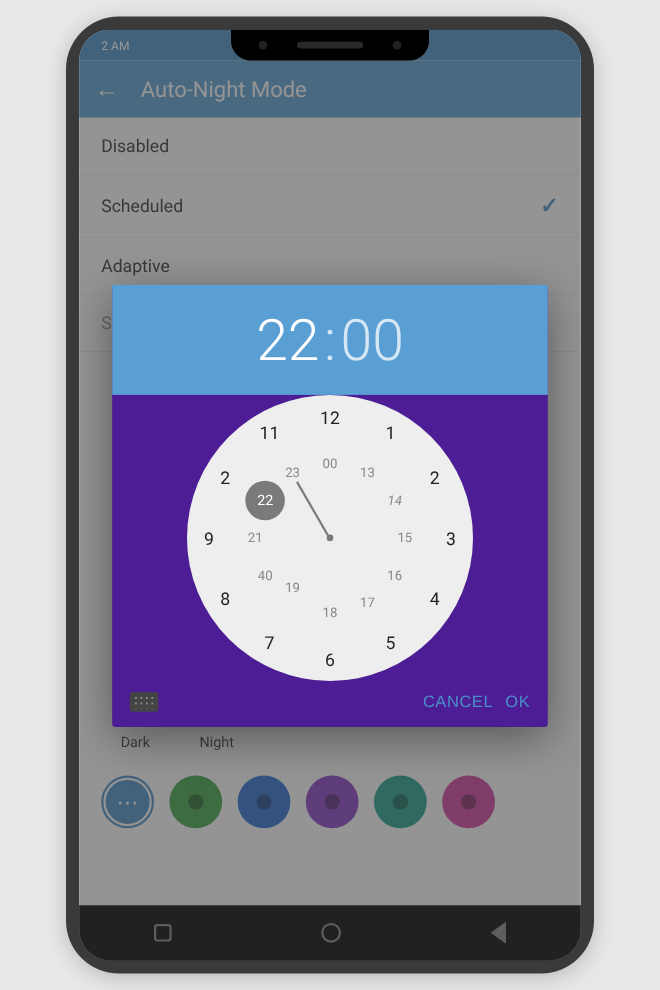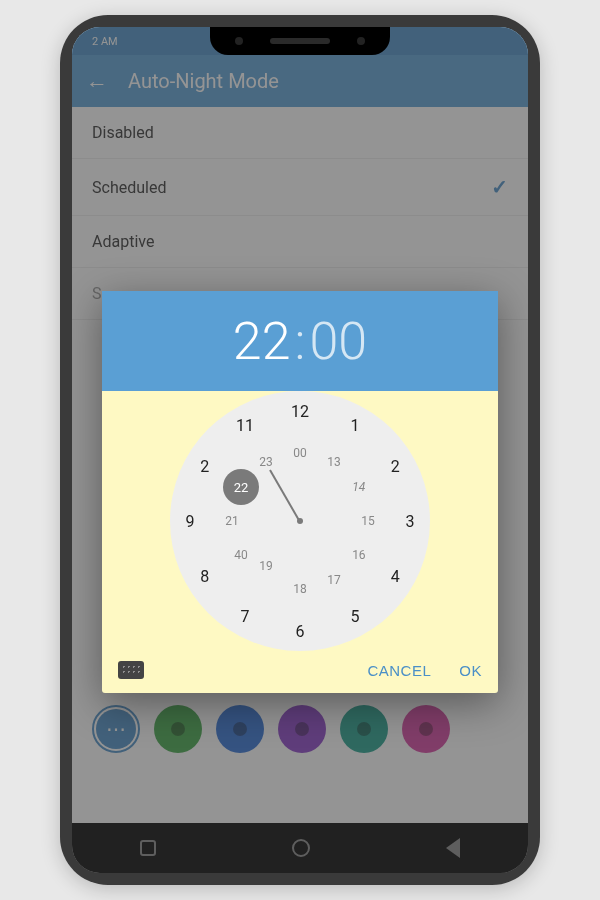--- a/index.html
+++ b/index.html
@@ -150,25 +150,24 @@
     .nav-recent { width: 16px; height: 16px; border: 2px solid #888; border-radius: 3px; }
     .nav-home { width: 18px; height: 18px; border: 2px solid #888; border-radius: 50%; }
     .nav-back-tri { width: 0; height: 0; border-top: 10px solid transparent; border-bottom: 10px solid transparent; border-right: 14px solid #888; }
 
     
     .dialog {
       position: absolute;
       top: 232px;
       left: 30px;
       right: 30px;
-      background: #fef9c3;
+      background: #4c1d95;
       z-index: 20;
       box-shadow: 0 10px 40px rgba(0,0,0,0.4);
       border-radius: 3px;
-      margin-top: 32px;
     }
     .dialog-header {
       background: #5a9fd4;
       height: 100px;
       display: flex;
       align-items: center;
       justify-content: center;
       color: #fff;
       font-size: 52px;
       font-weight: 300;
@@ -223,21 +222,21 @@
       display: flex;
       align-items: center;
       justify-content: center;
       font-size: 13px;
       transform: translate(-50%, -50%);
     }
     .dialog-actions {
       display: flex;
       align-items: center;
       padding: 10px 16px 14px;
-      gap: 28px;
+      gap: 11px;
     }
     .kbd-icon {
       width: 26px; height: 18px;
       background: #444;
       border-radius: 3px;
       position: relative;
     }
     .kbd-icon::before {
       content: '';
       position: absolute;

